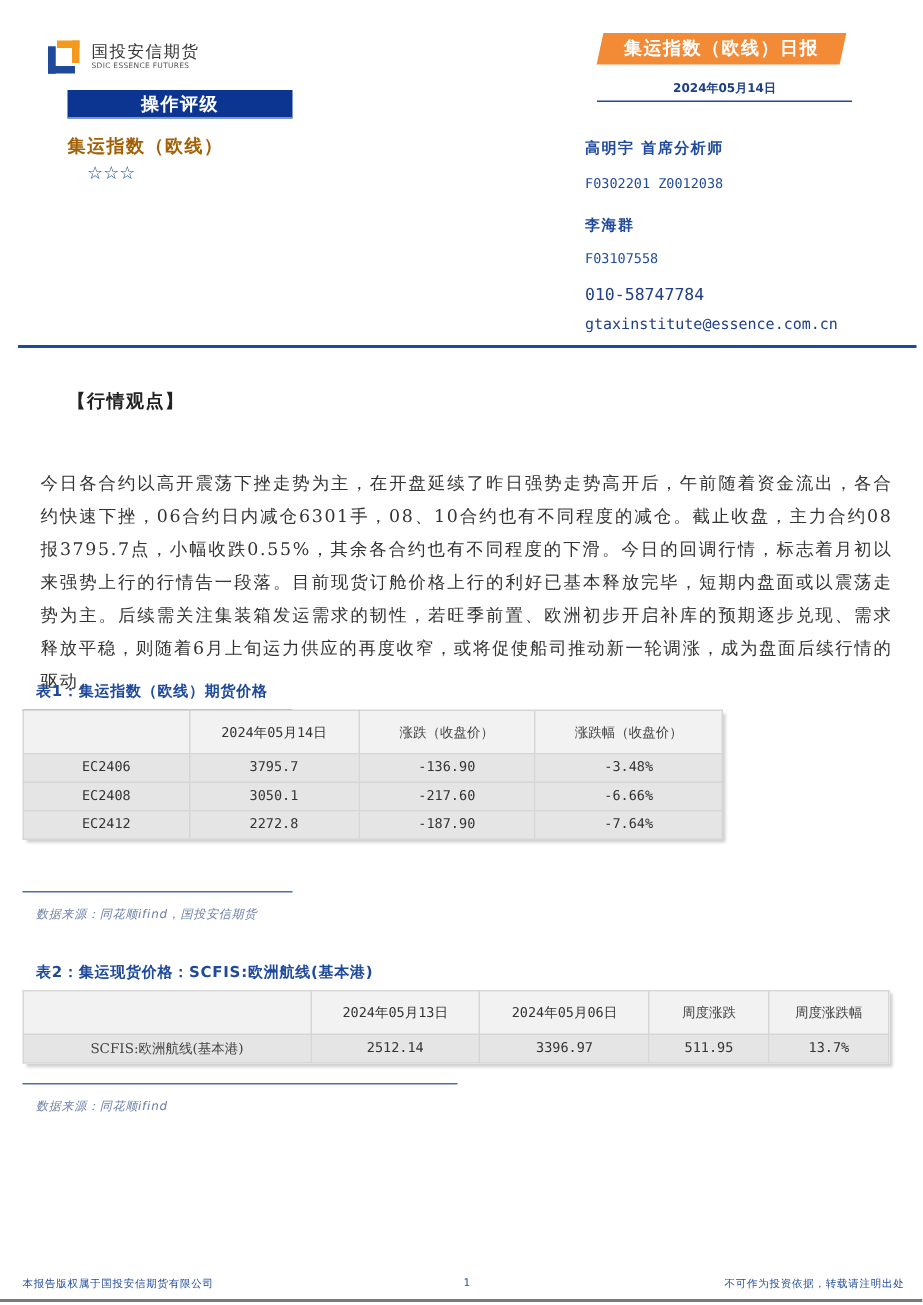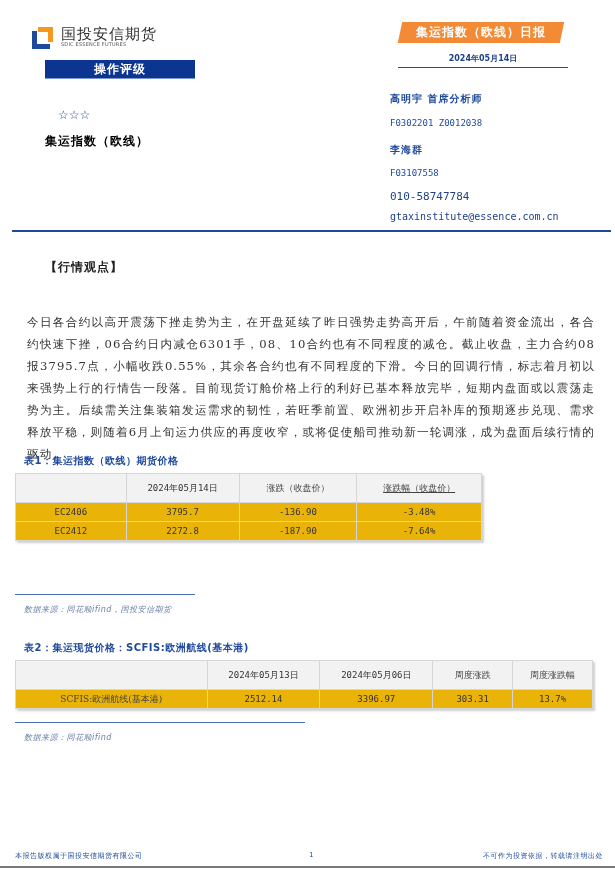--- a/index.html
+++ b/index.html
@@ -4,25 +4,25 @@
 <style>
   * { box-sizing: border-box; margin: 0; padding: 0; }
   html, body { width: 615px; height: 870px; background: #ffffff; overflow: hidden; }
   body { position: relative; font-family: "DejaVu Sans", sans-serif; color: #333; }
 
   .logo { position: absolute; left: 32px; top: 27px; display: flex; align-items: center; }
   .logo-mark { position: relative; width: 22px; height: 22px; margin-right: 7px; }
   .logo-mark .blue { position: absolute; left: 0; top: 4px; width: 18px; height: 18px; border: 5px solid #1f4a9c; border-right: none; border-top: none; }
   .logo-mark .blue2 { position: absolute; left: 0; top: 4px; width: 5px; height: 18px; background: #1f4a9c; }
   .logo-mark .orange { position: absolute; left: 6px; top: 0; width: 15px; height: 15px; border-top: 5px solid #f39a1e; border-right: 5px solid #f39a1e; }
-  .logo-text .cn { font-size: 15px; color: #333; letter-spacing: 1px; line-height: 13px; }
+  .logo-text .cn { font-size: 11px; color: #333; letter-spacing: 1px; line-height: 13px; }
   .logo-text .en { font-size: 5px; color: #555; letter-spacing: 0.2px; line-height: 7px; }
 
   .rating-bar { position: absolute; left: 45px; top: 60px; width: 150px; height: 19px; background: #0b3591; color: #fff; font-size: 12px; font-weight: bold; text-align: center; line-height: 19px; letter-spacing: 1px; border-bottom: 1px solid #7a97d0; }
-  .rating-name { position: absolute; left: 45px; top: 89px; font-size: 12px; font-weight: bold; color: #000000; letter-spacing: 1px; margin-top: 44px; }
+  .rating-name { position: absolute; left: 45px; top: 89px; font-size: 12px; font-weight: bold; color: #a16207; letter-spacing: 1px; }
   .rating-stars { position: absolute; left: 58px; top: 108px; font-size: 12px; color: #1f4a9c; letter-spacing: 0px; }
 
   .report-banner { position: absolute; left: 400px; top: 22px; width: 162px; height: 21px; background: #f28a36; transform: skewX(-12deg); }
   .report-banner-text { position: absolute; left: 400px; top: 22px; width: 162px; height: 20px; color: #fff; font-size: 12px; font-weight: bold; text-align: center; line-height: 21px; letter-spacing: 1px; }
   .report-date { position: absolute; left: 398px; top: 53px; width: 170px; text-align: center; font-size: 8px; color: #1f3f86; font-weight: bold; }
   .date-line { position: absolute; left: 398px; top: 67px; width: 170px; height: 1px; background: #1f4a9c; }
 
   .analyst { position: absolute; left: 390px; font-size: 10px; color: #1f4a9c; }
   .analyst.name { font-weight: bold; letter-spacing: 1px; }
   .analyst.code { font-size: 9px; color: #1f4a9c; font-family: "DejaVu Sans Mono", monospace; }
@@ -33,21 +33,21 @@
 
   .section-title { position: absolute; left: 45px; top: 259px; font-size: 12px; font-weight: bold; color: #222; letter-spacing: 1px; }
   .body-text { position: absolute; left: 27px; top: 291px; width: 568px; font-family: "DejaVu Serif", serif; font-size: 11.6px; line-height: 22px; color: #333; letter-spacing: 1.1px; text-align: justify; margin-top: 20px; }
 
   .table-caption { position: absolute; left: 24px; font-size: 10px; font-weight: bold; color: #1f4a9c; letter-spacing: 0.5px; }
   .caption-rule { position: absolute; left: 15px; height: 1px; background: #4a6fb0; }
 
   table.data { position: absolute; border-collapse: collapse; font-size: 9px; color: #333; box-shadow: 2px 2px 2px #cfcfcf; }
   table.data th, table.data td { border: 1px solid #d6d6d6; text-align: center; font-weight: normal; font-family: "DejaVu Sans Mono", monospace; }
   table.data th { background: #f2f2f2; height: 29px; }
-  table.data td { background: #eab308; height: 19px; }
+  table.data td { background: #e5e5e5; height: 19px; }
   table.data th.cn, table.data td.cn { font-family: "DejaVu Serif", serif; color: #444; }
 
   .source { position: absolute; left: 24px; font-size: 8px; font-style: italic; color: #6b7fa8; letter-spacing: 0.5px; }
 
   .footer-left { position: absolute; left: 15px; top: 851px; font-size: 7px; color: #1f4a9c; letter-spacing: 0.5px; }
   .footer-page { position: absolute; left: 309px; top: 851px; font-size: 7px; color: #1f4a9c; }
   .footer-right { position: absolute; right: 12px; top: 851px; font-size: 7px; color: #1f4a9c; letter-spacing: 0.5px; }
   .footer-rule { position: absolute; left: 0; top: 866px; width: 615px; height: 2px; background: #7a7a7a; }
 </style>
 </head>
@@ -87,29 +87,35 @@
 <div class="body-text">今日各合约以高开震荡下挫走势为主，在开盘延续了昨日强势走势高开后，午前随着资金流出，各合约快速下挫，06合约日内减仓6301手，08、10合约也有不同程度的减仓。截止收盘，主力合约08报3795.7点，小幅收跌0.55%，其余各合约也有不同程度的下滑。今日的回调行情，标志着月初以来强势上行的行情告一段落。目前现货订舱价格上行的利好已基本释放完毕，短期内盘面或以震荡走势为主。后续需关注集装箱发运需求的韧性，若旺季前置、欧洲初步开启补库的预期逐步兑现、需求释放平稳，则随着6月上旬运力供应的再度收窄，或将促使船司推动新一轮调涨，成为盘面后续行情的驱动。</div>
 
 <div class="table-caption" style="top:454px;">表1：集运指数（欧线）期货价格</div>
 <div class="caption-rule" style="top:473px; width:180px;"></div>
 <table class="data" style="left:15px; top:473px; width:467px;">
   <thead>
     <tr>
       <th style="width:111px;"></th>
       <th style="width:113px;">2024年05月14日</th>
       <th class="cn" style="width:118px;">涨跌（收盘价）</th>
-      <th class="cn" style="width:125px;text-decoration:underline;">涨跌幅（收盘价）</th>
+      <th class="cn" style="width:125px;">涨跌幅（收盘价）</th>
     </tr>
   </thead>
   <tbody>
     <tr>
       <td>EC2406</td>
       <td>3795.7</td>
       <td>-136.90</td>
       <td>-3.48%</td>
+    </tr>
+    <tr>
+      <td>EC2408</td>
+      <td>3050.1</td>
+      <td>-217.60</td>
+      <td>-6.66%</td>
     </tr>
     <tr>
       <td>EC2412</td>
       <td>2272.8</td>
       <td>-187.90</td>
       <td>-7.64%</td>
     </tr>
   </tbody>
 </table>
 <div class="caption-rule" style="top:594px; width:180px;"></div>
@@ -124,21 +130,21 @@
       <th style="width:113px;">2024年05月06日</th>
       <th class="cn" style="width:80px;">周度涨跌</th>
       <th class="cn" style="width:80px;">周度涨跌幅</th>
     </tr>
   </thead>
   <tbody>
     <tr>
       <td class="cn">SCFIS:欧洲航线(基本港)</td>
       <td>2512.14</td>
       <td>3396.97</td>
-      <td>303.31</td>
+      <td>511.95</td>
       <td>13.7%</td>
     </tr>
   </tbody>
 </table>
 <div class="caption-rule" style="top:722px; width:290px;"></div>
 <div class="source" style="top:732px;">数据来源：同花顺ifind</div>
 
 <div class="footer-left">本报告版权属于国投安信期货有限公司</div>
 <div class="footer-page">1</div>
 <div class="footer-right">不可作为投资依据，转载请注明出处</div>

